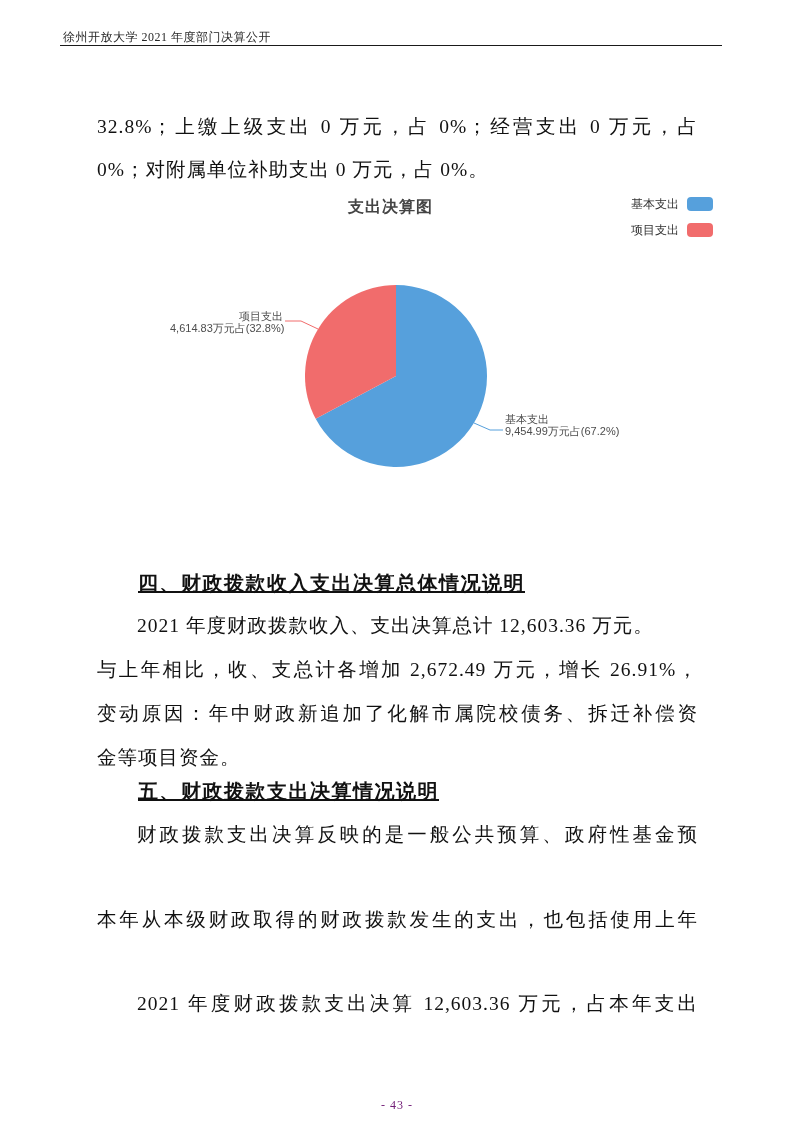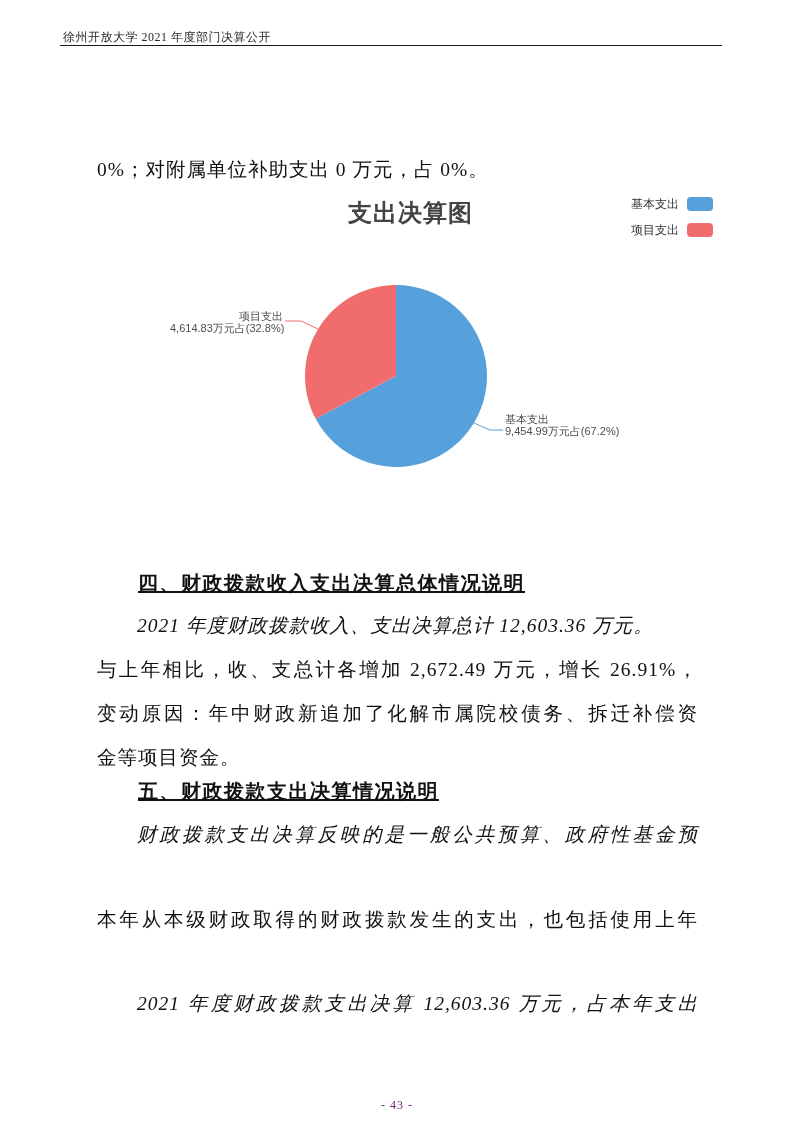--- a/index.html
+++ b/index.html
@@ -13,25 +13,25 @@
     position:absolute;left:63px;top:13px;font-size:12px;color:#262626;
     letter-spacing:0.5px;white-space:nowrap;
   }
   .hdr-rule{position:absolute;left:60px;top:29px;width:662px;height:1px;background:#1a1a1a;}
   
   .line{
     position:absolute;left:97px;width:601px;height:28px;line-height:28px;
     font-size:19.5px;letter-spacing:1px;white-space:nowrap;color:#111;
   }
   .fill{white-space:normal;text-align:justify;text-align-last:justify;}
-  .indent{text-indent:40px;font-style:italic;}
+  .indent{text-indent:40px;}
   .heading{font-weight:bold;font-size:20px;text-indent:41px;letter-spacing:1.5px;text-decoration:underline;}
   
   .chart-title{
-    position:absolute;left:348px;top:181px;font-size:24px;font-weight:bold;color:#444;
+    position:absolute;left:348px;top:181px;font-size:16px;font-weight:bold;color:#444;
     font-family:"Liberation Sans","DejaVu Sans",sans-serif;letter-spacing:1px;
   }
   .legend-row{
     position:absolute;right:81px;display:flex;align-items:center;gap:8px;height:16px;
     font-family:"Liberation Sans","DejaVu Sans",sans-serif;
   }
   .legend-row.r1{top:180px;}
   .legend-row.r2{top:206px;}
   .legend-label{font-size:12px;color:#333;}
   .legend-swatch{width:26px;height:14px;border-radius:4px;}
@@ -49,20 +49,21 @@
   }
 </style>
 </head>
 <body>
 
 <div class="page">
 
   <div class="hdr-title">徐州开放大学 2021 年度部门决算公开</div>
   <div class="hdr-rule"></div>
 
+  <div class="line fill" style="top:97px">32.8%；上缴上级支出 0 万元，占 0%；经营支出 0 万元，占</div>
   <div class="line" style="top:140px">0%；对附属单位补助支出 0 万元，占 0%。</div>
 
   <div class="chart-title">支出决算图</div>
 
   <div class="legend-row r1">
     <span class="legend-label">基本支出</span>
     <span class="legend-swatch" style="background: rgb(86, 160, 220);"></span>
   </div>
   <div class="legend-row r2">
     <span class="legend-label">项目支出</span>

